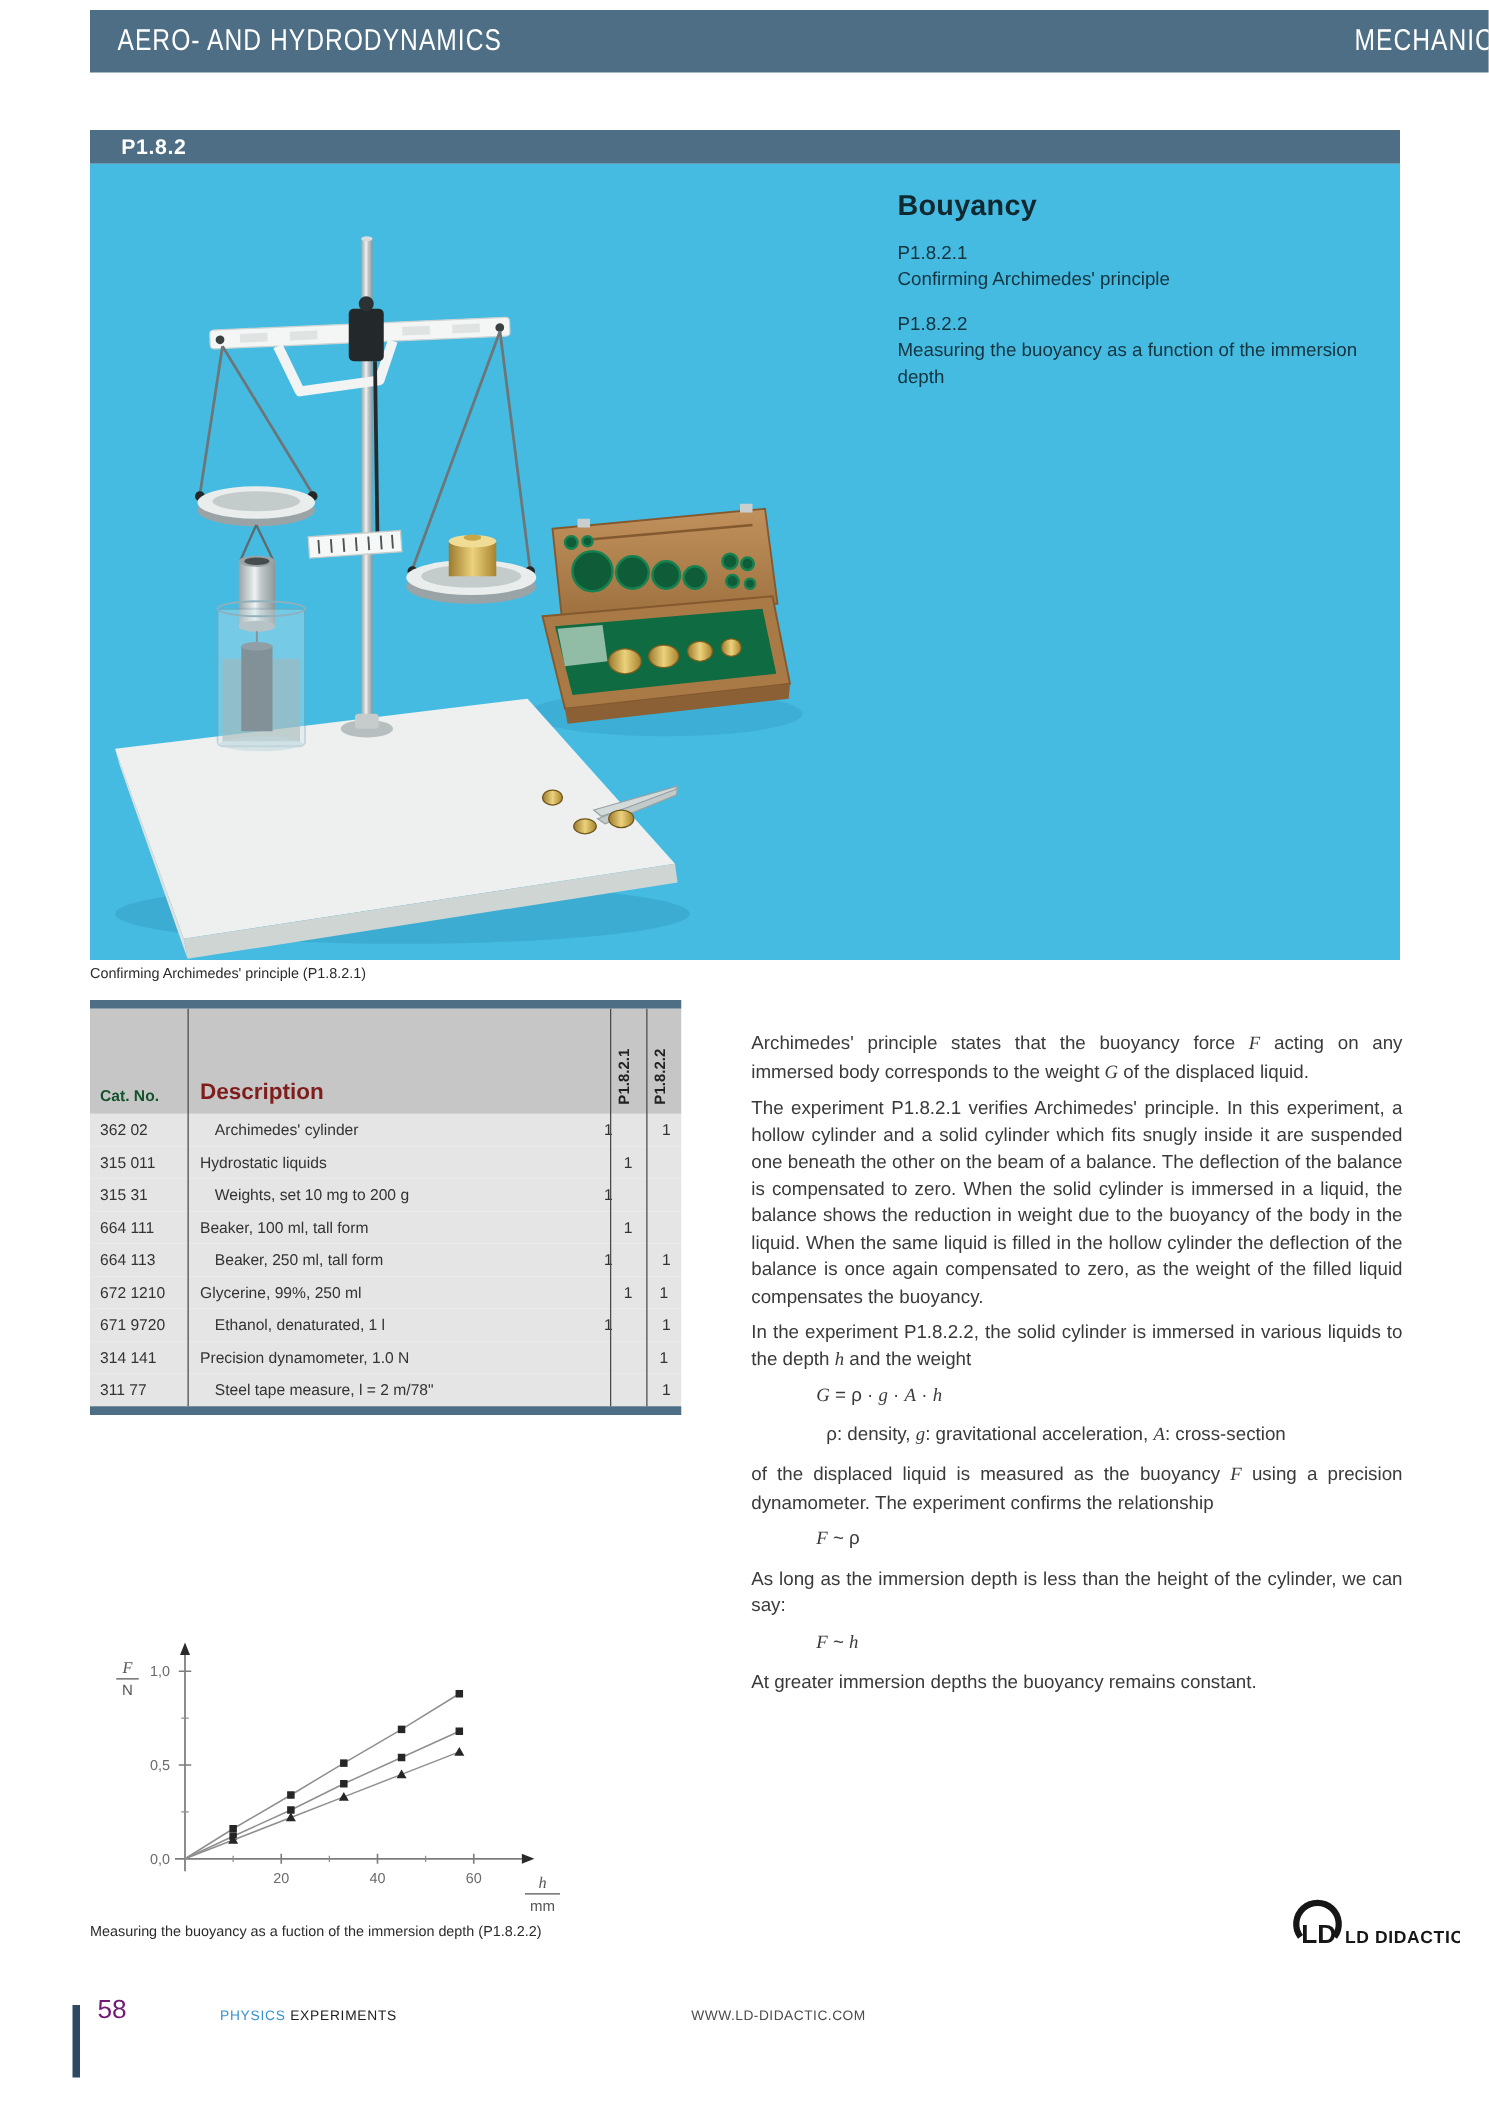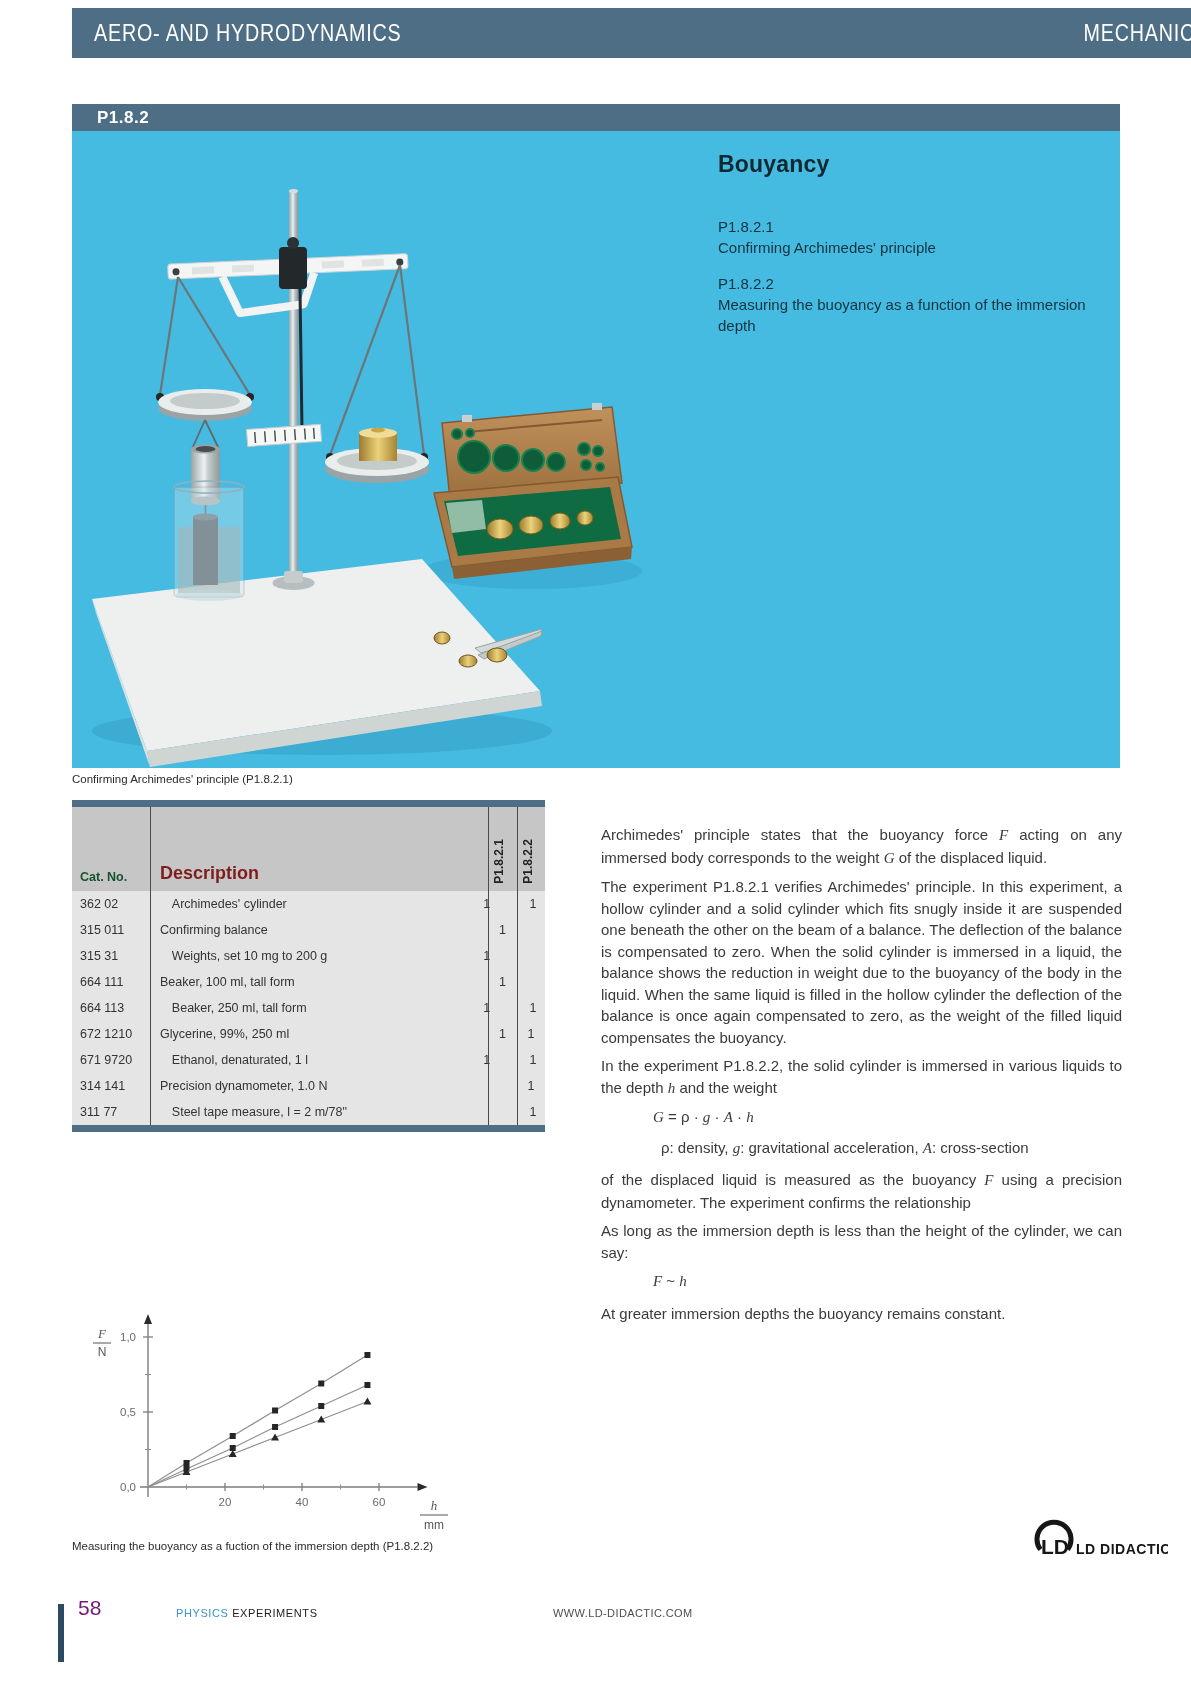--- a/index.html
+++ b/index.html
@@ -14,21 +14,21 @@
   .cond-r{display:inline-block;transform:scaleX(.82);transform-origin:100% 50%;}
 
   
   .secbar{position:absolute;left:72px;top:104px;width:1048px;height:27px;background:#4d6e84;}
   .secbar span{color:#fff;font-weight:bold;font-size:17px;line-height:27px;padding-left:25px;letter-spacing:.5px;}
 
   
   .photo{position:absolute;left:72px;top:131px;width:1048px;height:637px;background:#45bbe2;}
   .photo svg{position:absolute;left:0;top:0;}
   .intro{position:absolute;left:646px;top:20px;width:370px;color:#14343f;}
-  .intro-title{font-size:23px;font-weight:bold;color:#102830;margin-bottom:38px;letter-spacing:.2px;}
+  .intro-title{font-size:23px;font-weight:bold;color:#102830;margin-bottom:14px;letter-spacing:.2px;}
   .intro-item{font-size:15px;line-height:21px;margin-bottom:15px;}
 
   .caption{position:absolute;left:72px;font-size:11.5px;color:#2b2b2b;}
   .cap1{top:773px;}
   .cap2{top:1540px;}
 
   
   .equip{position:absolute;left:72px;top:800px;width:473px;}
   .tbarr{height:7px;background:#4d6e84;}
   .thead{position:relative;height:84px;background:#c6c6c6;}
@@ -257,21 +257,21 @@
     </div>
     <div id="rows">
         <div class="trow even">
           <div class="cell cat">362 02</div>
           <div class="cell desc">Archimedes' cylinder</div>
           <div class="cell c1">1</div>
           <div class="cell c2">1</div>
         </div>
         <div class="trow odd">
           <div class="cell cat">315 011</div>
-          <div class="cell desc">Confirming balance</div>
+          <div class="cell desc">Hydrostatic liquids</div>
           <div class="cell c1">1</div>
           <div class="cell c2"></div>
         </div>
         <div class="trow even">
           <div class="cell cat">315 31</div>
           <div class="cell desc">Weights, set 10 mg to 200 g</div>
           <div class="cell c1">1</div>
           <div class="cell c2"></div>
         </div>
         <div class="trow odd">
@@ -317,20 +317,21 @@
     <div class="vline vl3"></div>
   </div>
 
   <div class="bodycol" id="bodycol">
       <p><span>Archimedes' principle states that the buoyancy force </span><i>F</i><span> acting on any immersed body corresponds to the weight </span><i>G</i><span> of the displaced liquid.</span></p>
       <p><span>The experiment P1.8.2.1 verifies Archimedes' principle. In this experiment, a hollow cylinder and a solid cylinder which fits snugly inside it are suspended one beneath the other on the beam of a balance. The deflection of the balance is compensated to zero. When the solid cylinder is immersed in a liquid, the balance shows the reduction in weight due to the buoyancy of the body in the liquid. When the same liquid is filled in the hollow cylinder the deflection of the balance is once again compensated to zero, as the weight of the filled liquid compensates the buoyancy.</span></p>
       <p><span>In the experiment P1.8.2.2, the solid cylinder is immersed in various liquids to the depth </span><i>h</i><span> and the weight</span></p>
       <p class="f"><i>G</i><span> = ρ · </span><i>g</i><span> · </span><i>A</i><span> · </span><i>h</i></p>
       <p class="sub"><span>ρ: density, </span><i>g</i><span>: gravitational acceleration, </span><i>A</i><span>: cross-section</span></p>
       <p><span>of the displaced liquid is measured as the buoyancy </span><i>F</i><span> using a precision dynamometer. The experiment confirms the relationship</span></p>
+      <p class="f"><i>F</i><span> ~ ρ</span></p>
       <p><span>As long as the immersion depth is less than the height of the cylinder, we can say:</span></p>
       <p class="f"><i>F</i><span> ~ </span><i>h</i></p>
       <p><span>At greater immersion depths the buoyancy remains constant.</span></p>
     </div>
 
   <div class="chartwrap">
     <svg id="chart" width="390" height="250" viewBox="0 0 390 250">
         <line x1="68" y1="195" x2="345.5" y2="195" stroke="#7d7d7d" stroke-width="1.4"></line>
         <line x1="76" y1="205" x2="76" y2="32" stroke="#7d7d7d" stroke-width="1.4"></line>
         <polygon points="355.5,195 345.5,191 345.5,199" fill="#2a2a2a"></polygon>

